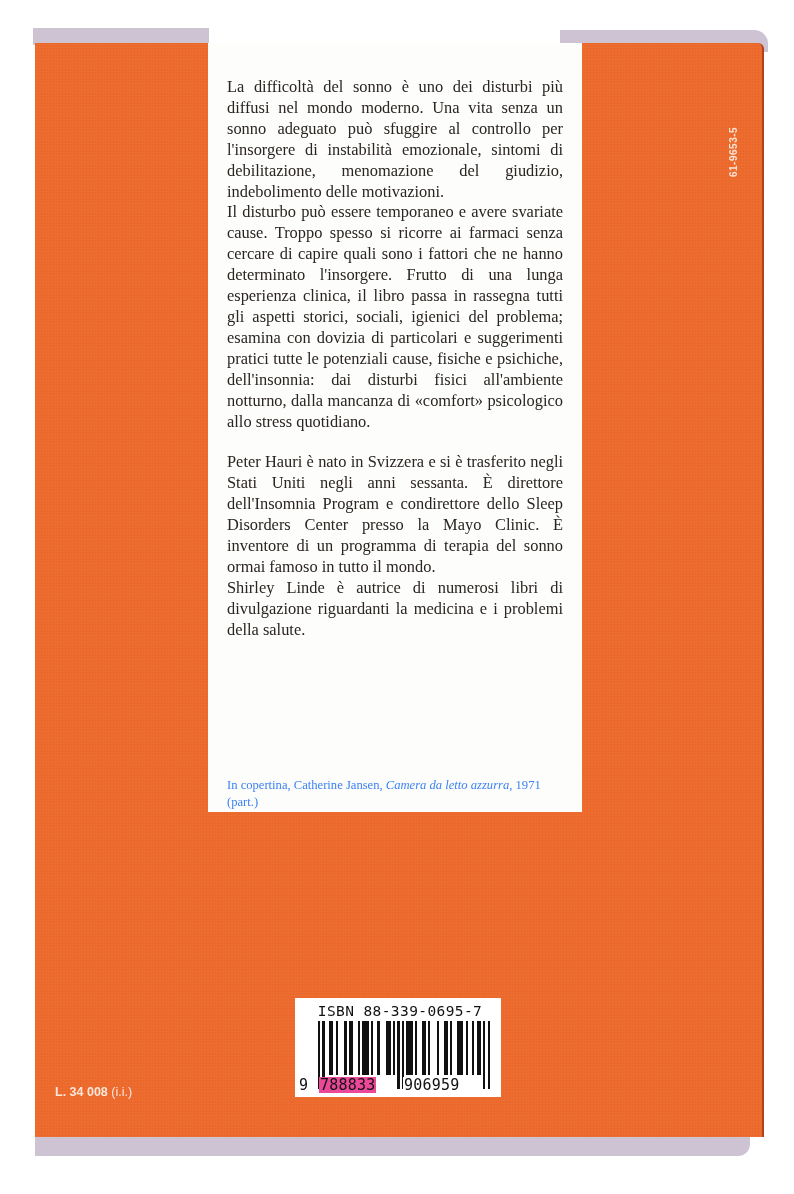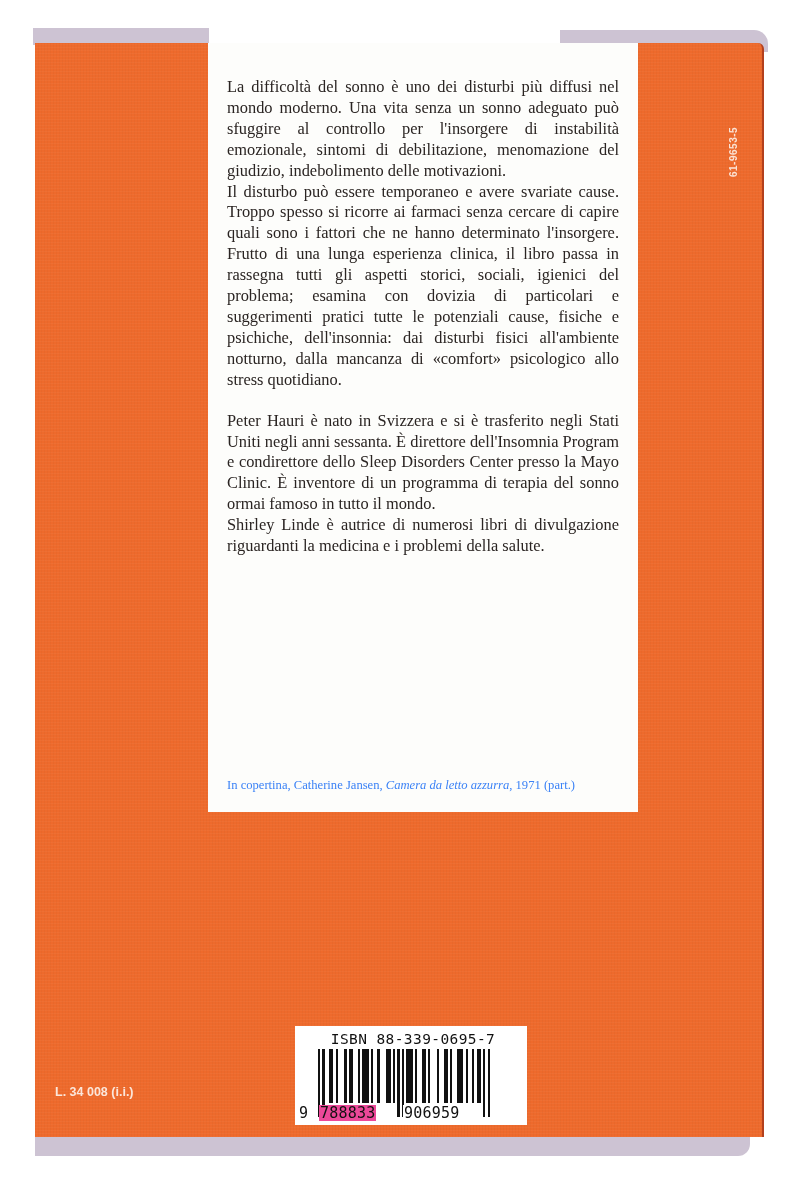--- a/index.html
+++ b/index.html
@@ -23,21 +23,21 @@
   .cover {
     position: absolute; left: 35px; top: 43px; width: 727px; height: 1094px;
     background: #ee6a2c;
     background-image:
       repeating-linear-gradient(0deg, rgba(255,255,255,0.03) 0 1px, rgba(0,0,0,0) 1px 3px),
       repeating-linear-gradient(90deg, rgba(0,0,0,0.025) 0 1px, rgba(0,0,0,0) 1px 3px);
     border-right: 2px solid #b3401d;
     border-top-right-radius: 6px;
   }
   .text-panel {
-    position: absolute; left: 173px; top: 0px; width: 430px; height: 769px;
+    position: absolute; left: 173px; top: 0px; width: 374px; height: 769px;
     background: #fdfdfb;
     box-sizing: border-box; padding: 34px 19px 0 19px;
     color: #2a2422;
     font-size: 16.4px; line-height: 20.9px;
   }
   .text-panel p { margin: 0; text-align: justify; }
   .text-panel p.gap { margin-top: 20px; }
   .credit {
     position: absolute; left: 19px; top: 734px; right: 12px;
     font-size: 12.6px; line-height: 17px; color: #3b82f6;
@@ -49,25 +49,25 @@
     color: #fbe2d4; font-family: "Liberation Sans", "DejaVu Sans", sans-serif;
     font-size: 10px; font-weight: bold;
     writing-mode: vertical-rl; transform: rotate(180deg);
     letter-spacing: 0.5px;
   }
   .price {
     position: absolute; left: 20px; top: 1042px;
     color: #fbe6da; font-family: "Liberation Sans", "DejaVu Sans", sans-serif;
     font-size: 12.5px; font-weight: bold;
   }
-  .price .ii { font-weight: bold; }
+  .price .ii { font-weight: normal; }
   .isbn-label {
-    position: absolute; left: 260px; top: 955px; width: 232px; height: 99px;
+    position: absolute; left: 260px; top: 955px; width: 206px; height: 99px;
     background: #ffffff; box-sizing: border-box; padding: 5px 8px 0 12px;
-    font-family: "DejaVu Sans Mono", "Liberation Mono", monospace; color: #111; margin-top: 28px;
+    font-family: "DejaVu Sans Mono", "Liberation Mono", monospace; color: #111;
   }
   .isbn-text {
     font-size: 14.5px; text-align: center; letter-spacing: 0.4px; line-height: 16px;
   }
   .barcode {
     position: absolute; left: 23px; top: 23px; width: 172px; height: 68px;
     display: flex; align-items: flex-start;
   }
   .barcode span { display: block; background: #111; height: 54px; }
   .barcode span.guard { height: 68px; }

